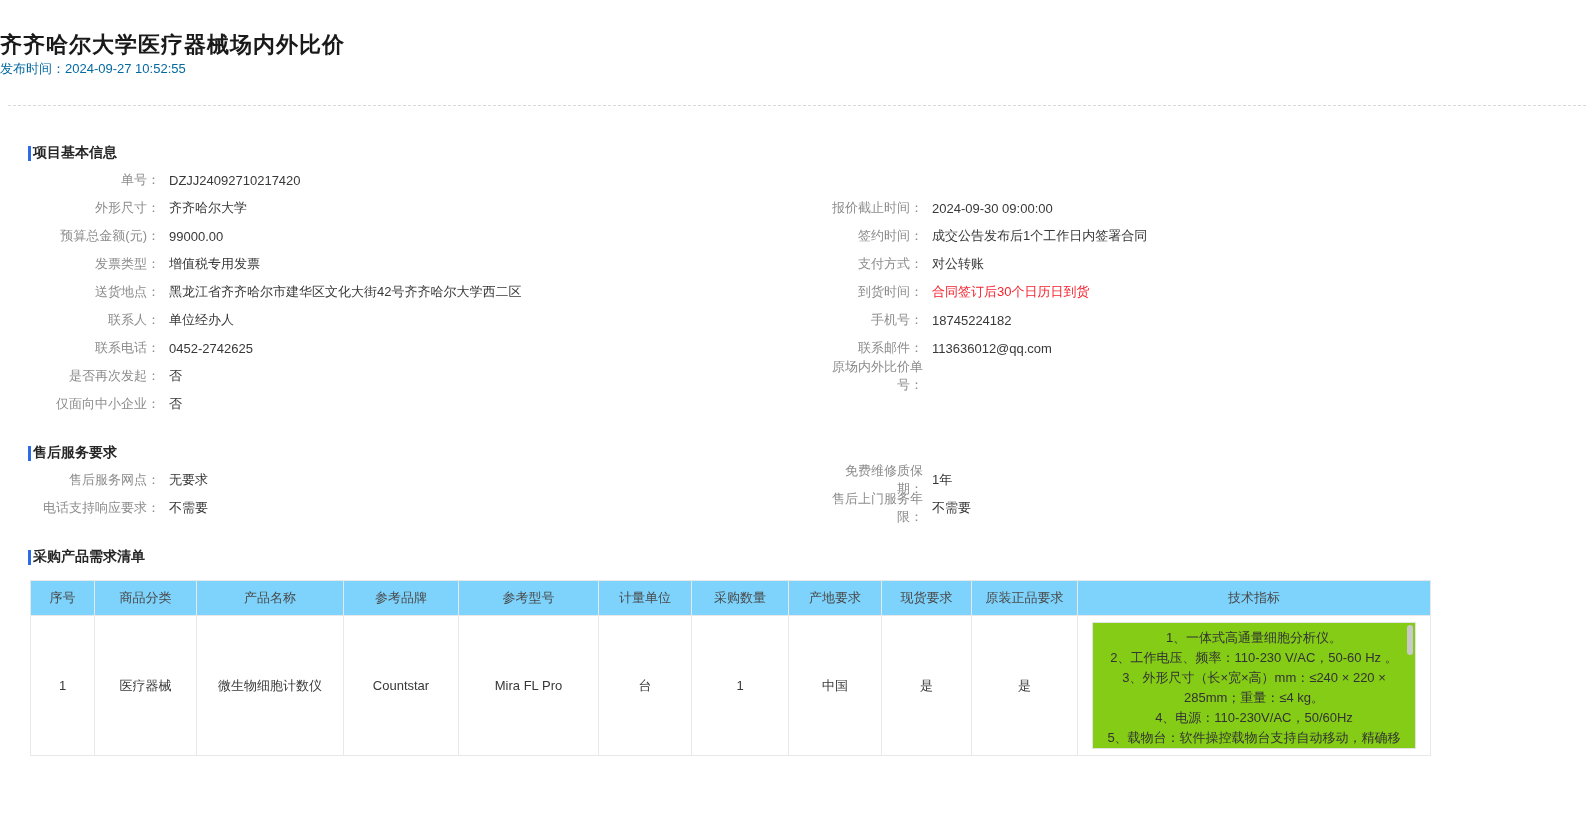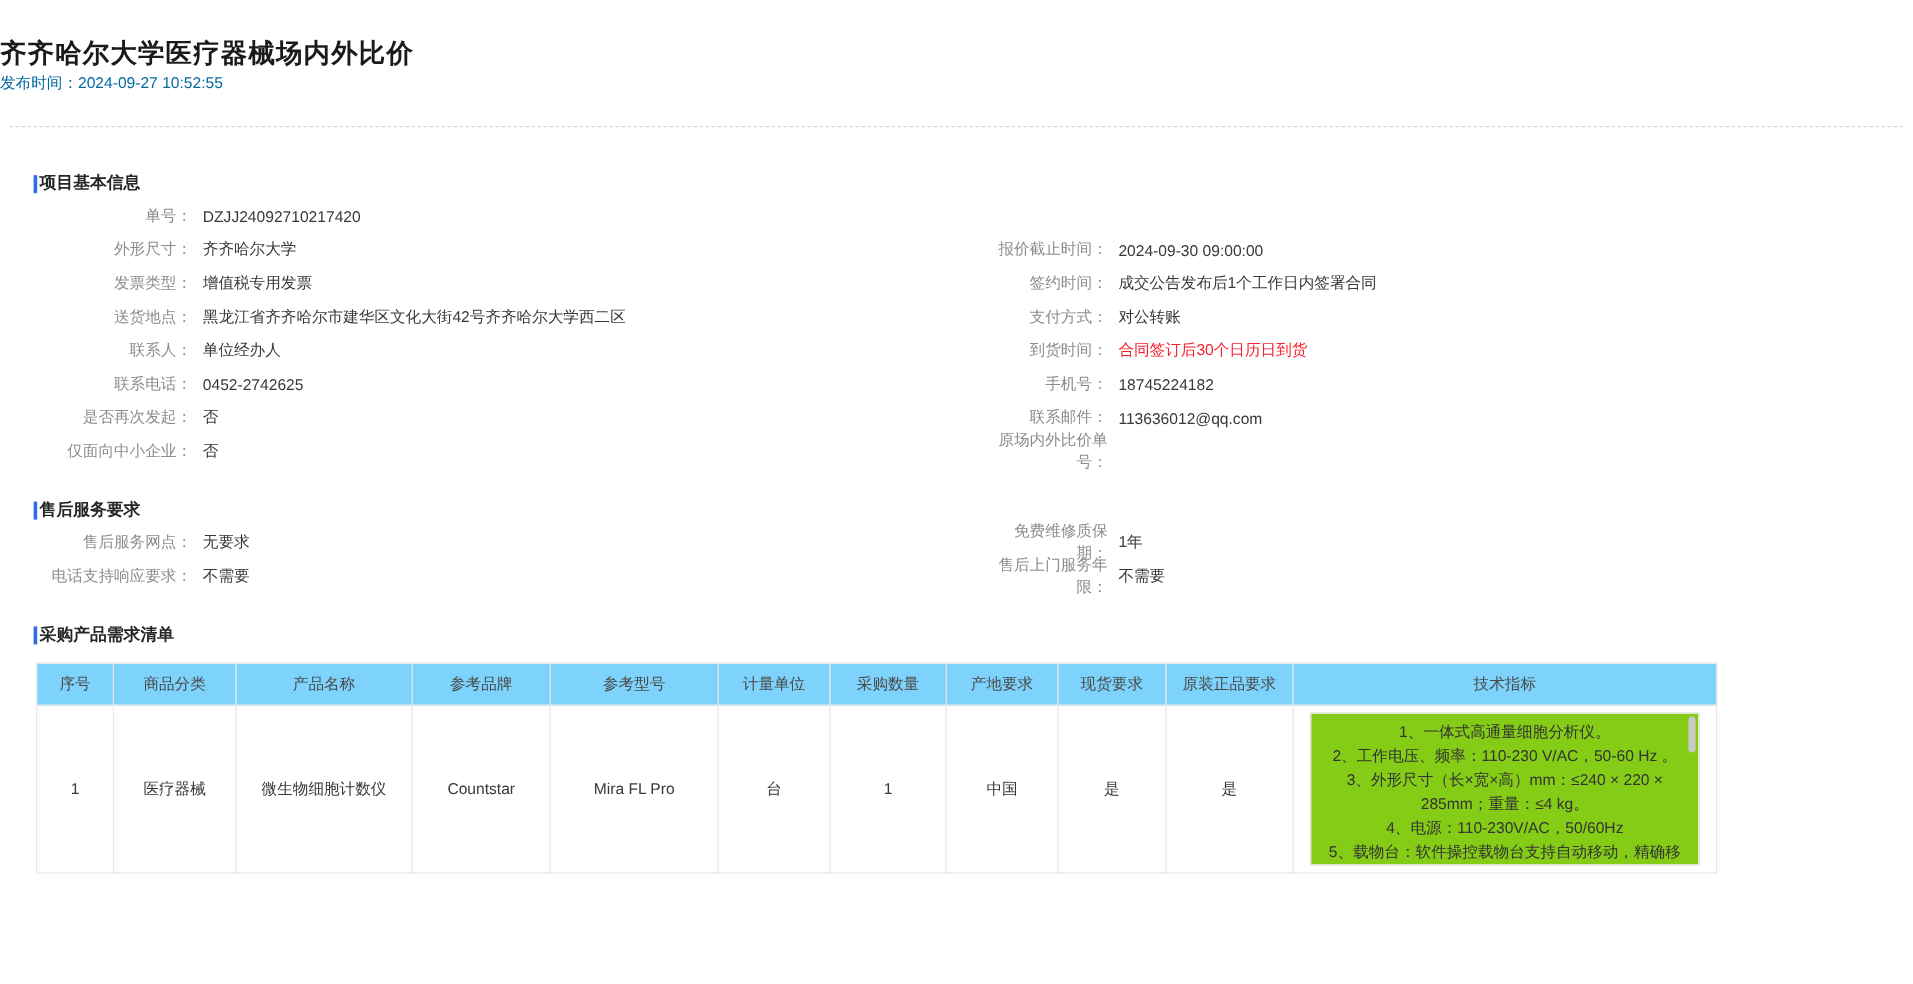--- a/index.html
+++ b/index.html
@@ -72,20 +72,24 @@
     </div>
     <div class="cols">
       <div class="col-l">
         <div class="frow">
             <span class="lbl">单号：</span>
             <span class="val">DZJJ24092710217420</span>
           </div>
         <div class="frow">
             <span class="lbl">外形尺寸：</span>
             <span class="val">齐齐哈尔大学</span>
+          </div>
+        <div class="frow">
+            <span class="lbl">预算总金额(元)：</span>
+            <span class="val">99000.00</span>
           </div>
         <div class="frow">
             <span class="lbl">发票类型：</span>
             <span class="val">增值税专用发票</span>
           </div>
         <div class="frow">
             <span class="lbl">送货地点：</span>
             <span class="val">黑龙江省齐齐哈尔市建华区文化大街42号齐齐哈尔大学西二区</span>
           </div>
         <div class="frow">

